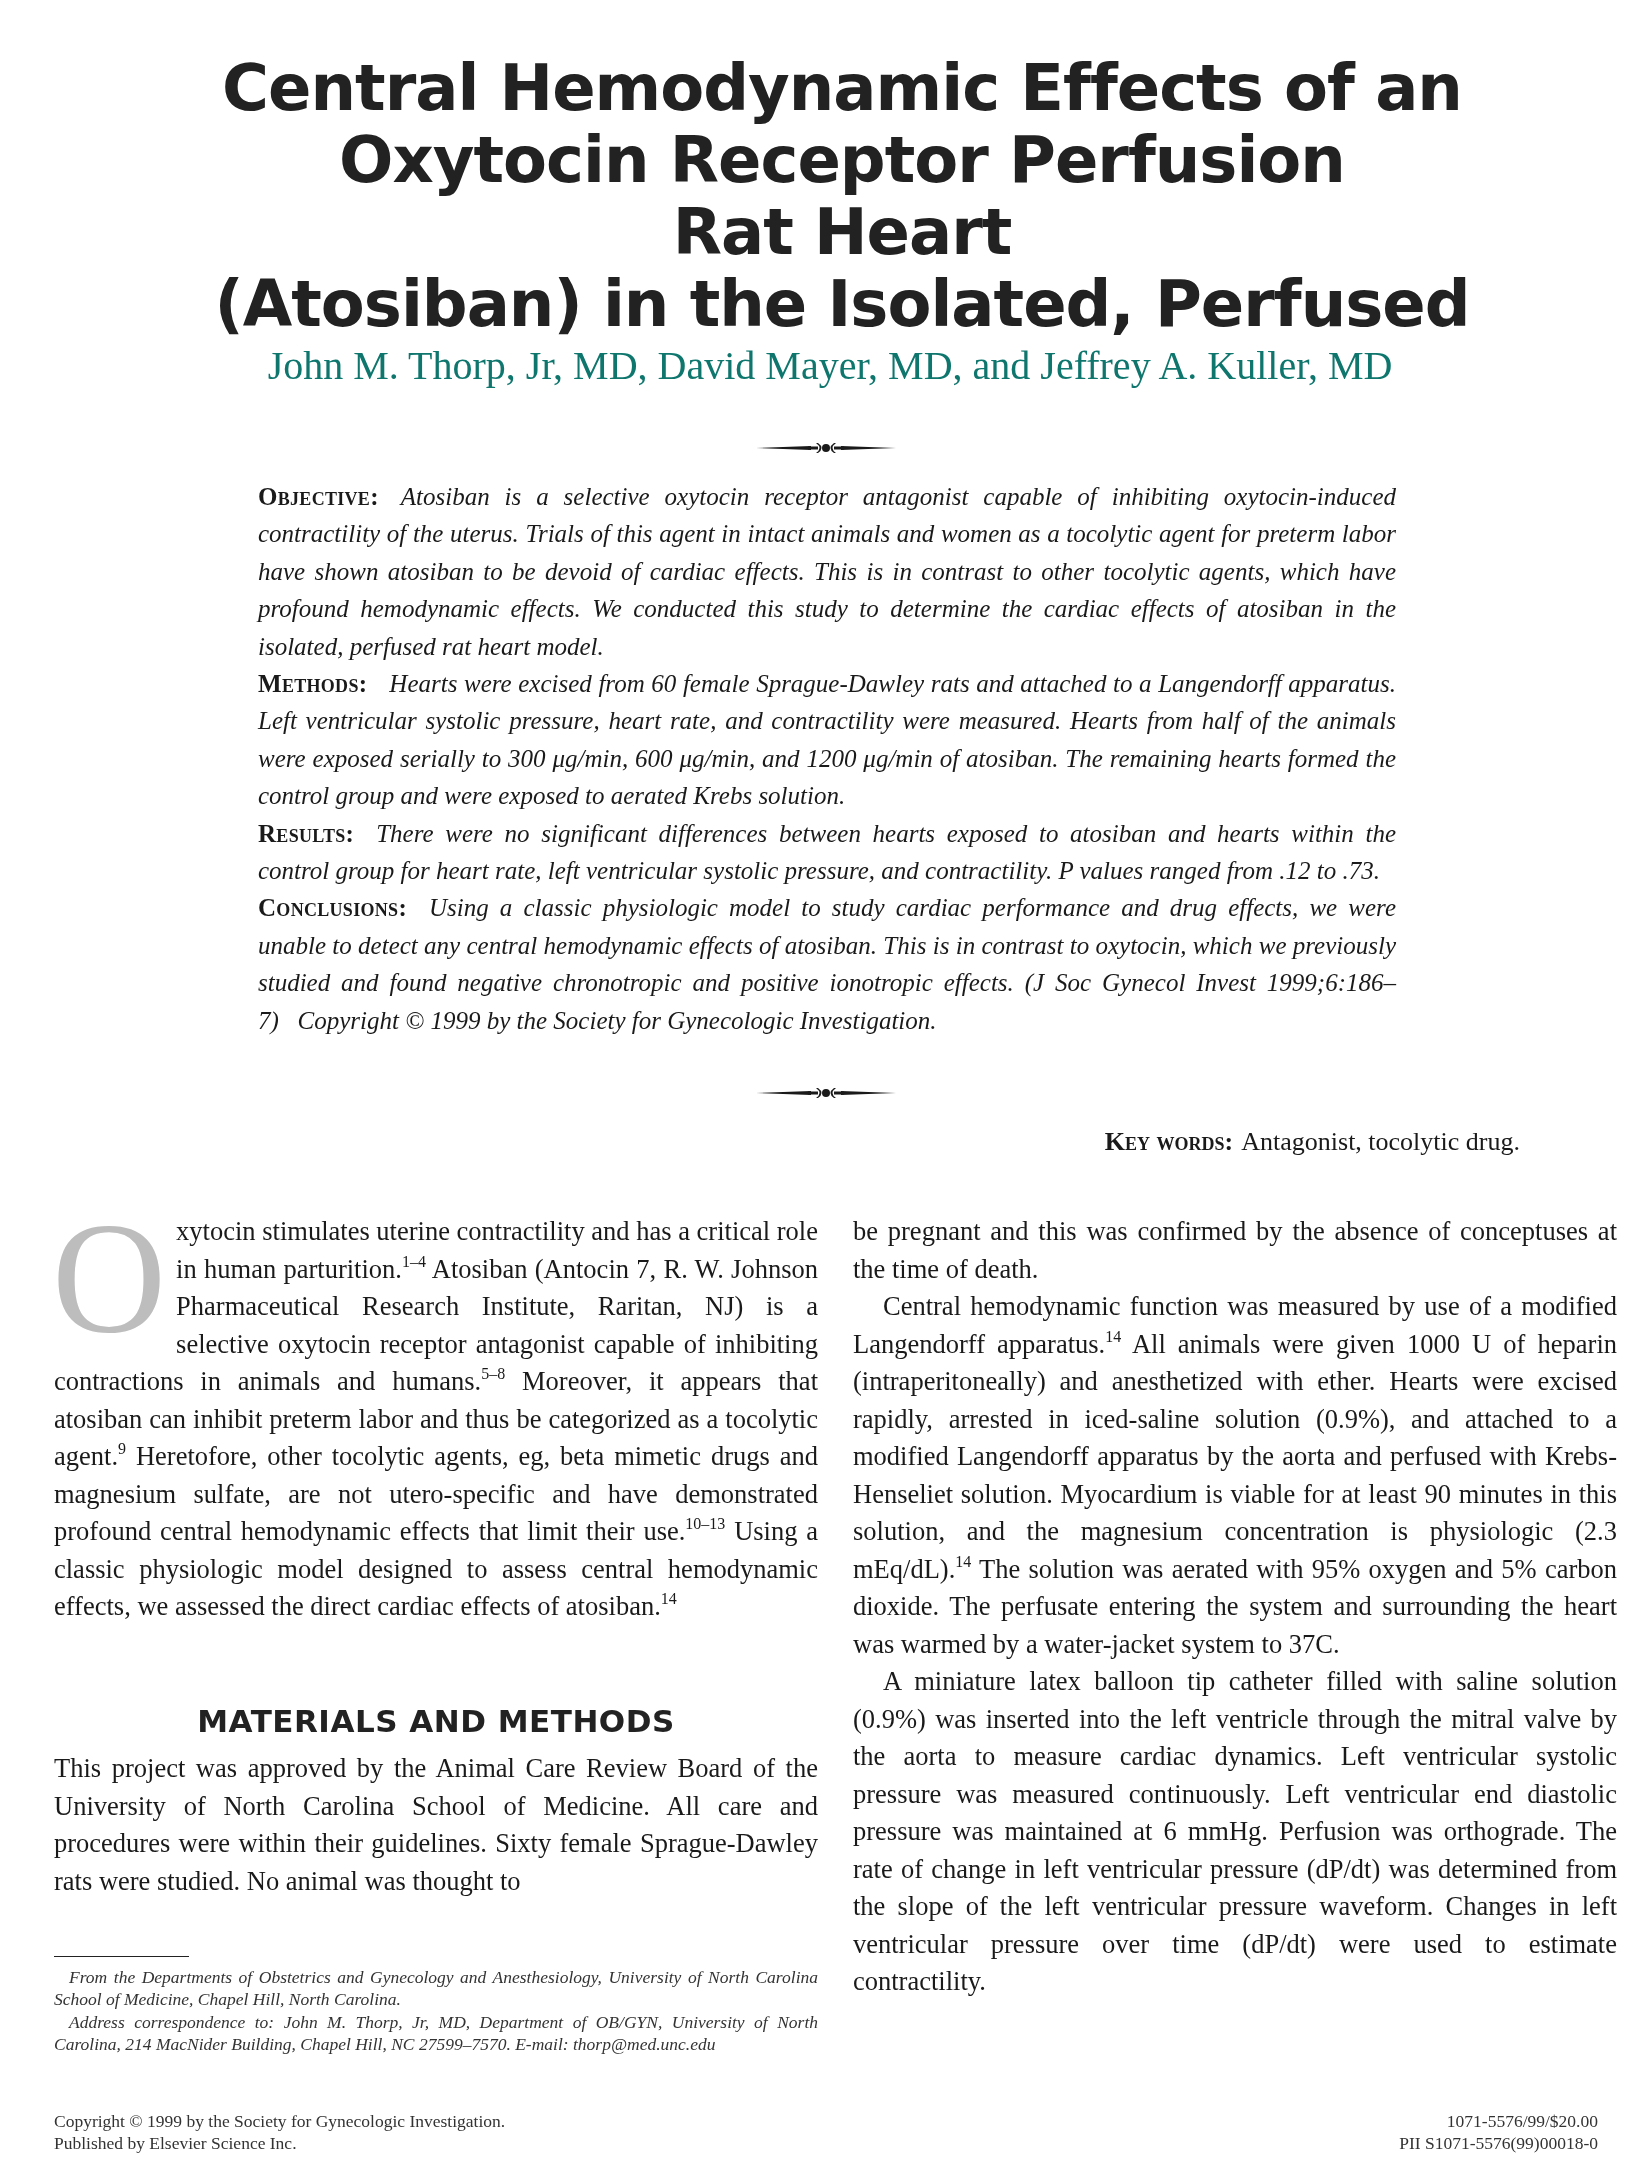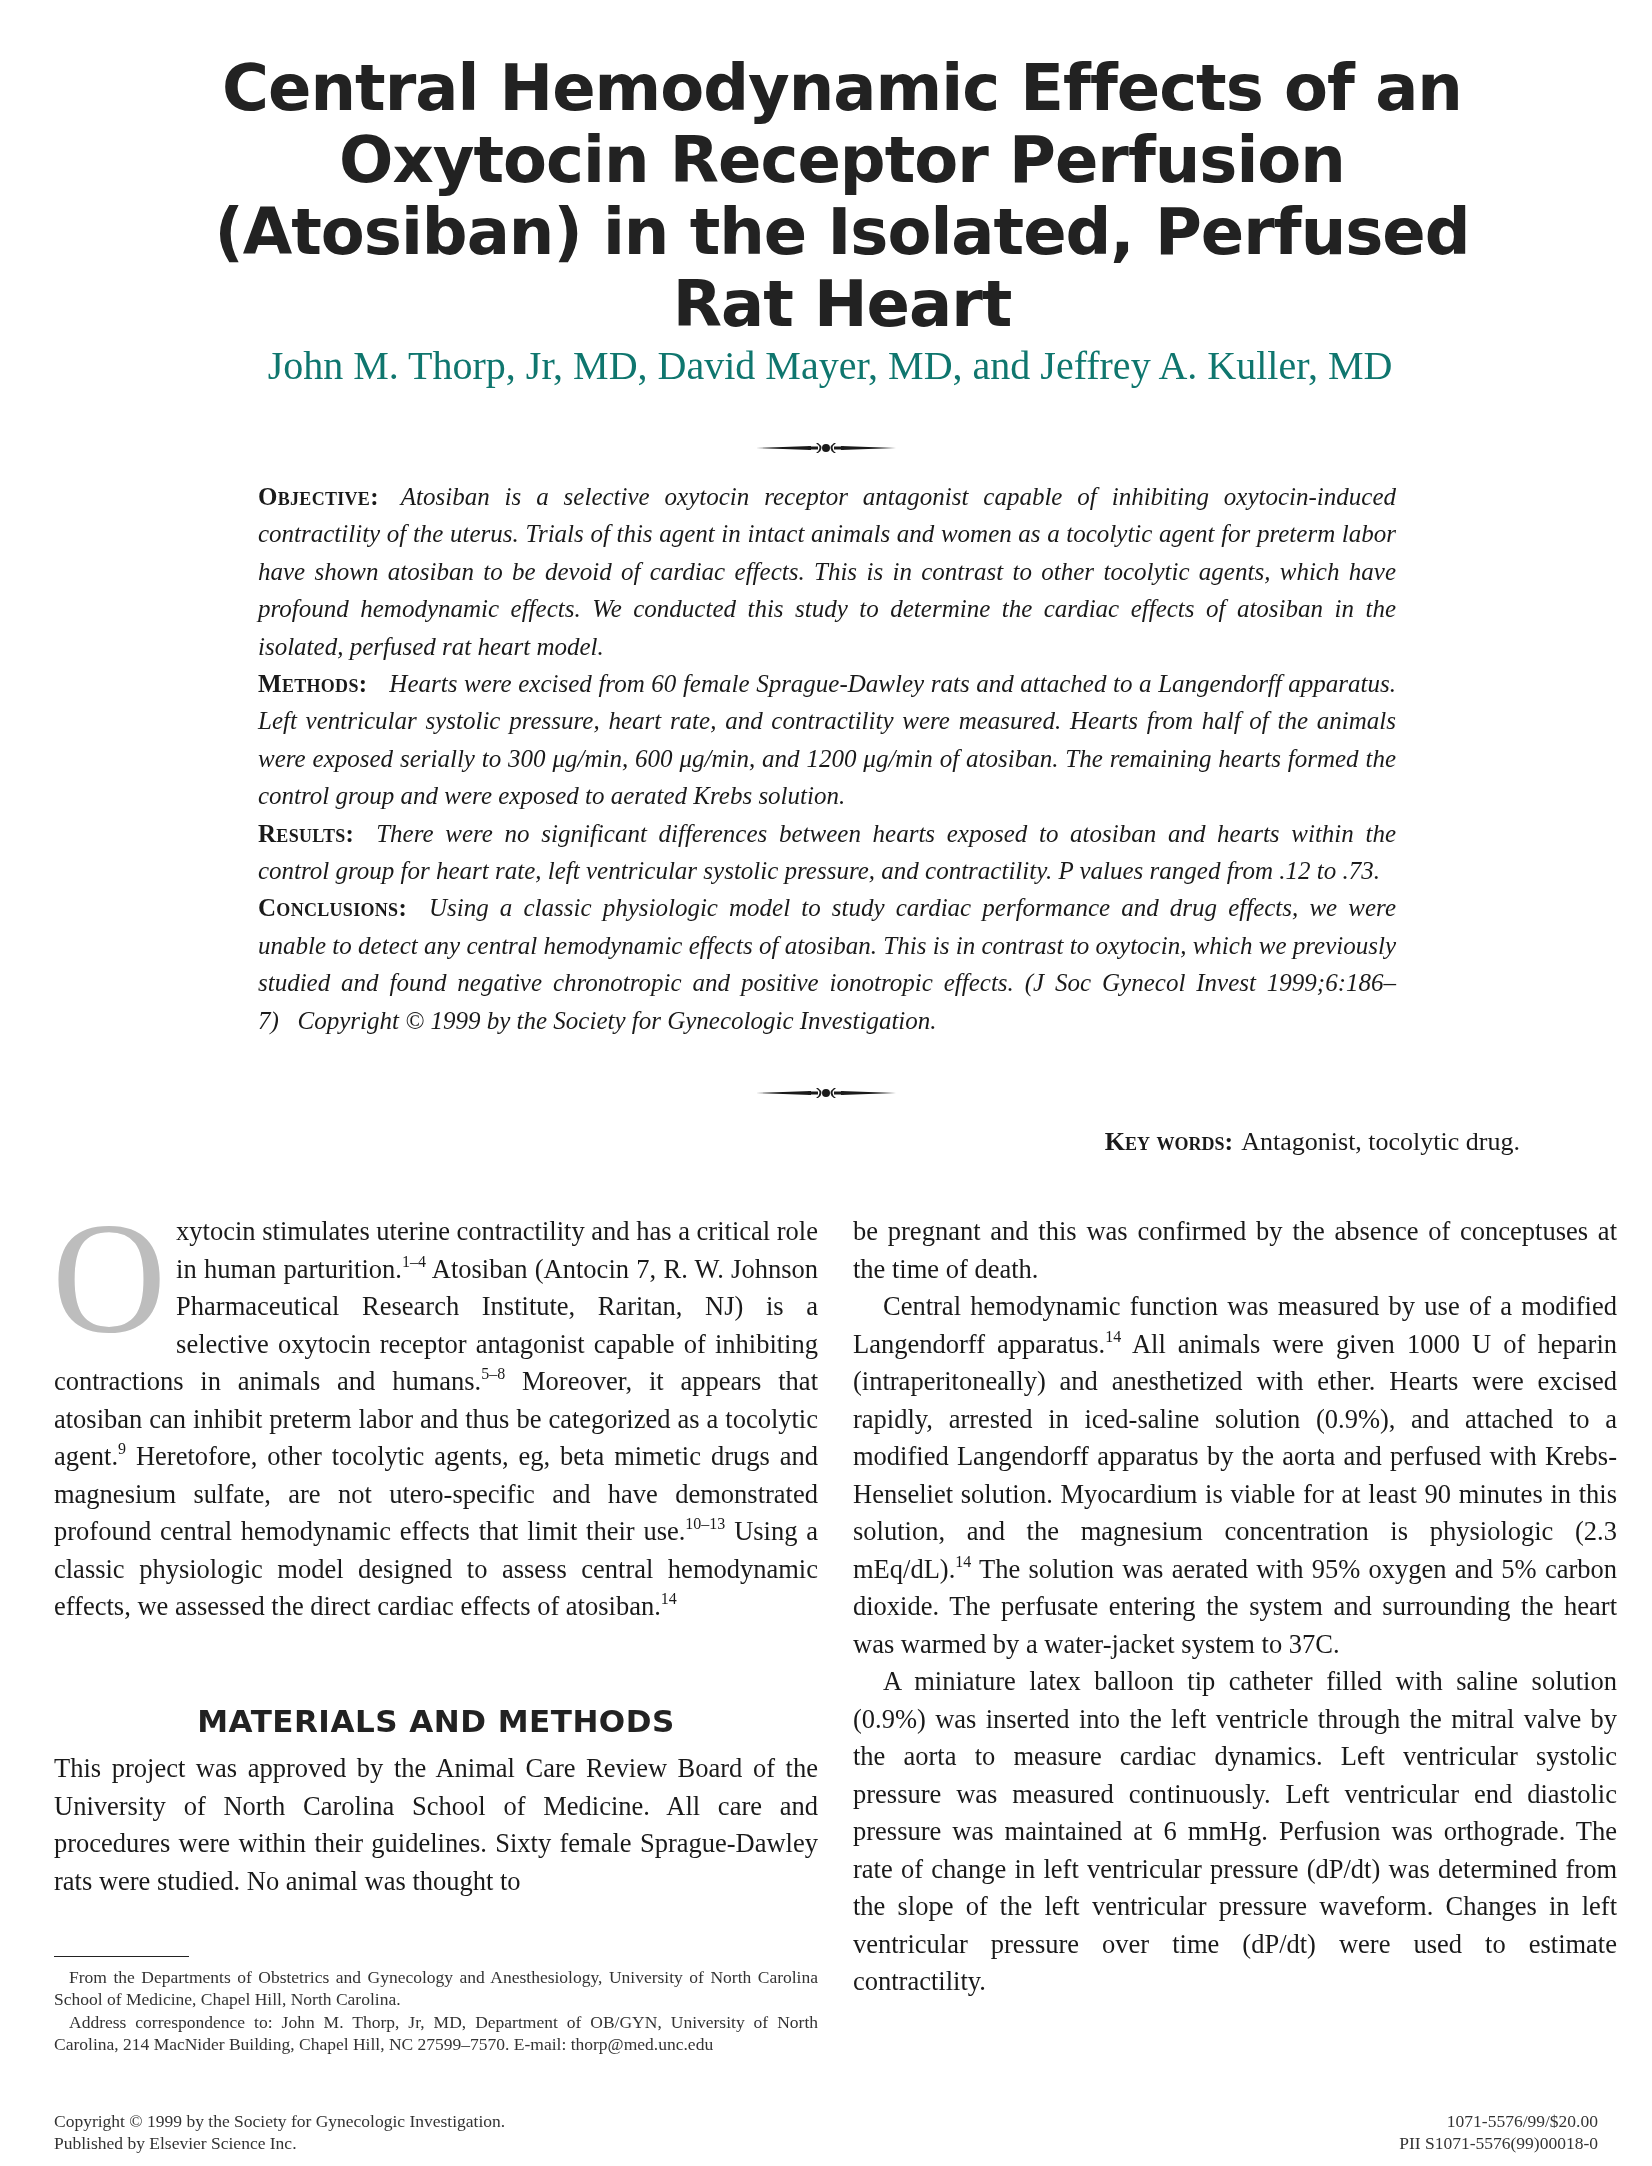--- a/index.html
+++ b/index.html
@@ -64,39 +64,39 @@
     font-size: 26.5px; line-height: 37.5px; text-align: justify; }
   .methods-text p { margin: 0; font-family: Liberation Serif, serif; }
   .fn-rule {
     position: absolute; left: 54px; top: 1956px; width: 135px; height: 0;
     border-top: 1.5px solid #222;
   }
   .footnotes {
     position: absolute; left: 54px; top: 1966px; width: 764px;
     font-size: 17.5px; line-height: 22.4px; text-align: justify; color: #333;
   }
-  .footnotes p { margin: 0; text-indent: 15px; }
+  .footnotes p { margin: 0; text-indent: 15px; font-style: italic; }
   .copyright {
     position: absolute; left: 54px; top: 2110px; width: 600px;
     font-size: 17.5px; line-height: 22.4px; color: #333;
   }
   .copyright div, .pii div { white-space: nowrap; }
   .pii {
     position: absolute; right: 54px; top: 2110px; width: 400px;
     font-size: 17.5px; line-height: 22.4px; text-align: right; color: #333;
   }
 </style>
 </head>
 <body>
 
 <h1 class="title" style="margin:12px;">
   <span>Central Hemodynamic Effects of an</span>
   <span>Oxytocin Receptor Perfusion</span>
+  <span>Rat Heart</span>
   <span>(Atosiban) in the Isolated, Perfused</span>
-  <span>Rat Heart</span>
 </h1>
 
 <div class="authors">John M. Thorp, Jr, MD, David Mayer, MD, and Jeffrey A. Kuller, MD</div>
 
 <div class="ornament" style="left:756px; top:441px;">
   <svg viewBox="0 0 140 14">
     <polygon points="0,7 55,5 55,9" fill="#1a1a1a"></polygon>
     <polygon points="140,7 85,5 85,9" fill="#1a1a1a"></polygon>
     <rect x="52" y="5.5" width="10" height="3" fill="#1a1a1a"></rect>
     <rect x="78" y="5.5" width="10" height="3" fill="#1a1a1a"></rect>

